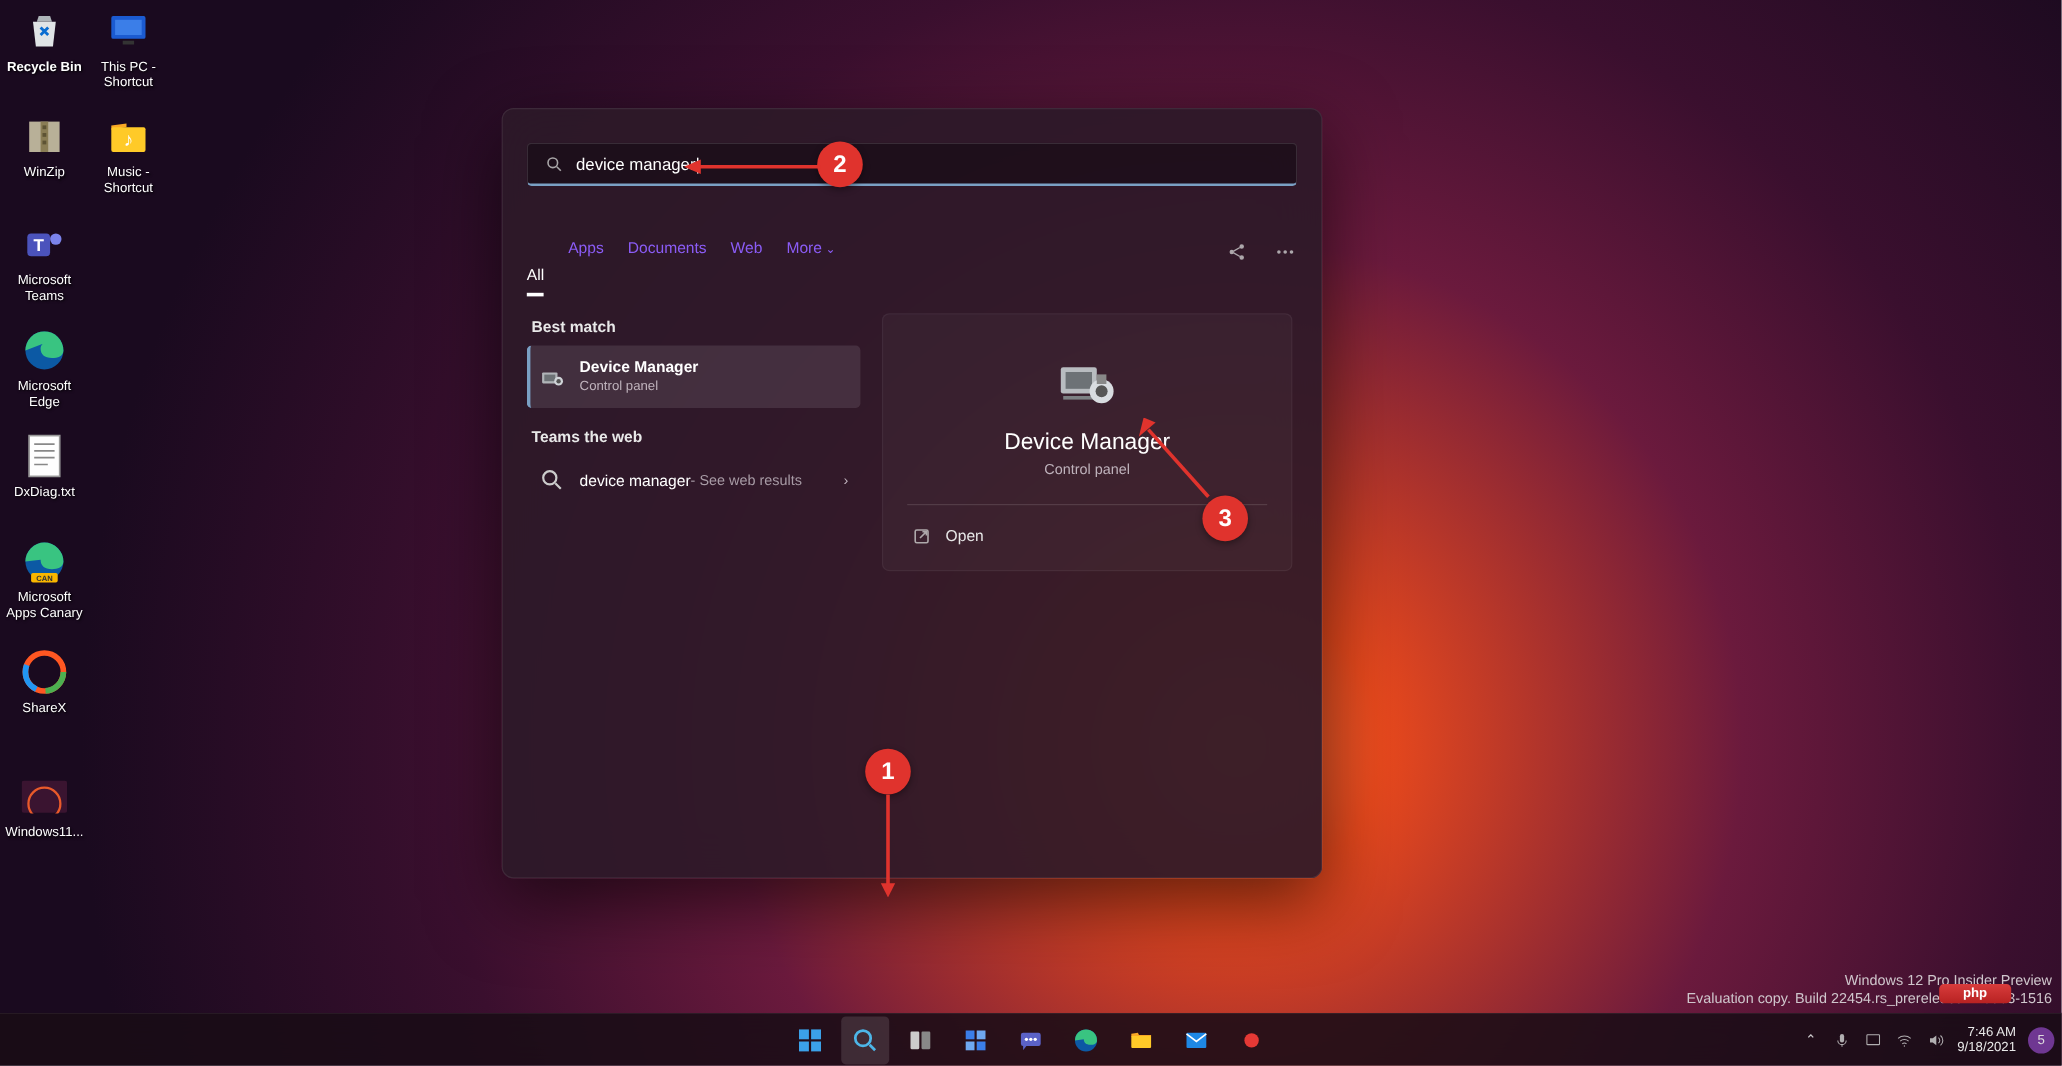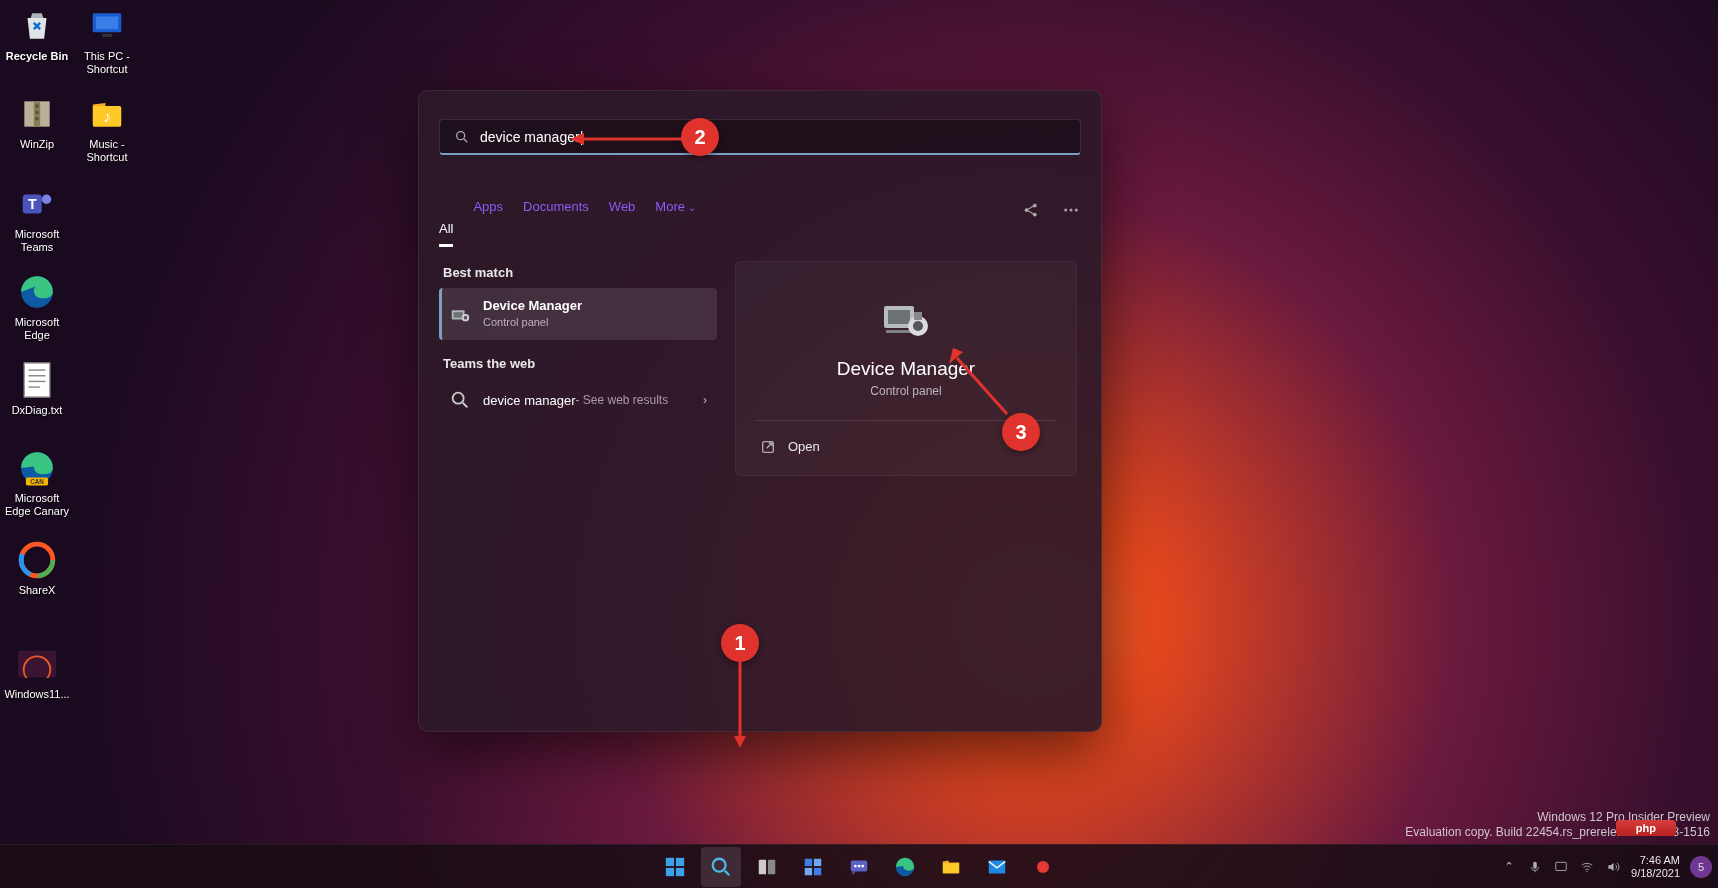--- a/index.html
+++ b/index.html
@@ -172,21 +172,21 @@
   </div>
   <div class="desktop-icon" style="left:2px; top:448px;">
     <div class="icon-img">
         <svg width="38" height="38" viewBox="0 0 24 24">
           <circle cx="12" cy="12" r="10" fill="#0c59a4"></circle>
           <path fill="#39c481" d="M2 12a10 10 0 0 1 20 0c0 3-3 4-6 4-4 0-6-2-6-5"></path>
           <rect x="5" y="18" width="14" height="5" fill="#f9b600" rx="1"></rect>
           <text x="12" y="22" font-size="4" text-anchor="middle" fill="#333" font-weight="bold">CAN</text>
         </svg>
       </div>
-    <div class="label">Microsoft Edge Canary</div>
+    <div class="label">Microsoft Apps Canary</div>
   </div>
   <div class="desktop-icon" style="left:2px; top:540px;">
     <div class="icon-img">
         <svg width="38" height="38" viewBox="0 0 24 24">
           <circle cx="12" cy="12" r="10" fill="none" stroke="#ff5722" stroke-width="3"></circle>
           <circle cx="12" cy="12" r="10" fill="none" stroke="#4caf50" stroke-width="3" stroke-dasharray="15 50"></circle>
           <circle cx="12" cy="12" r="10" fill="none" stroke="#2196f3" stroke-width="3" stroke-dasharray="15 50" stroke-dashoffset="-20"></circle>
         </svg>
       </div>
     <div class="label">ShareX</div>

